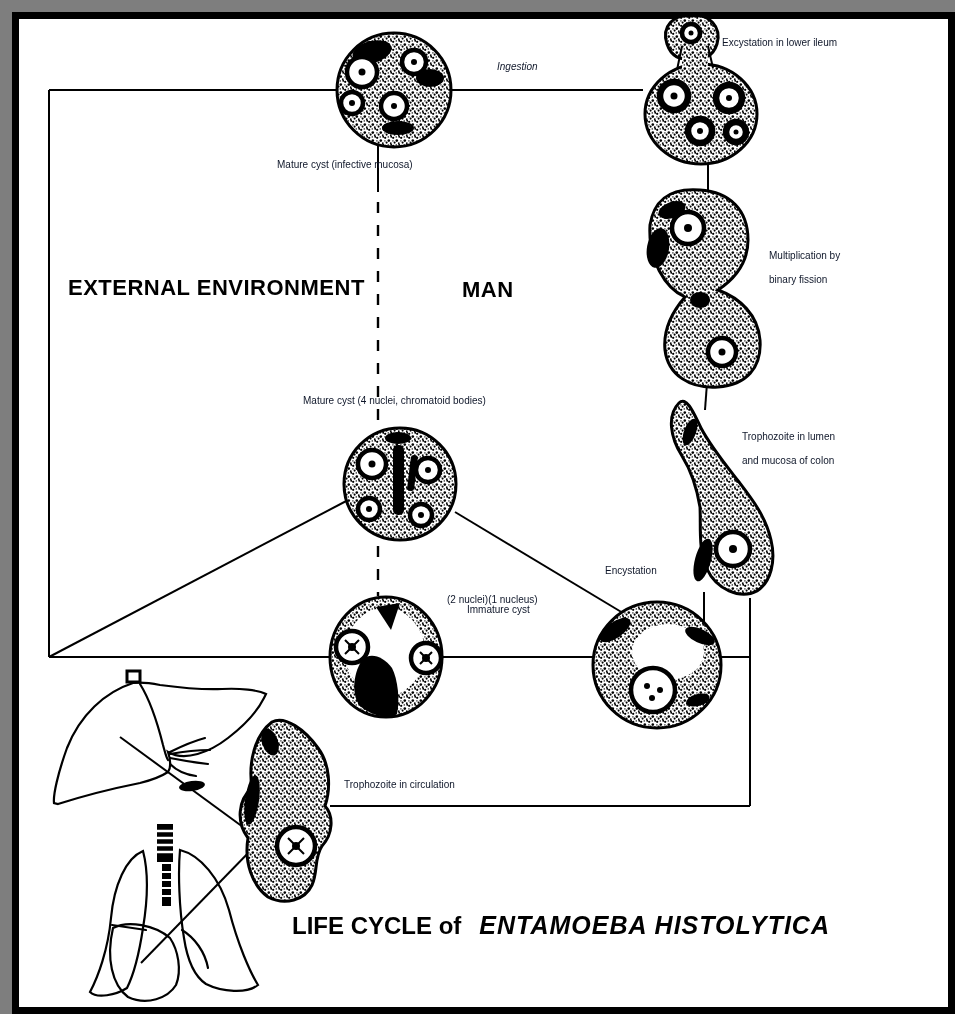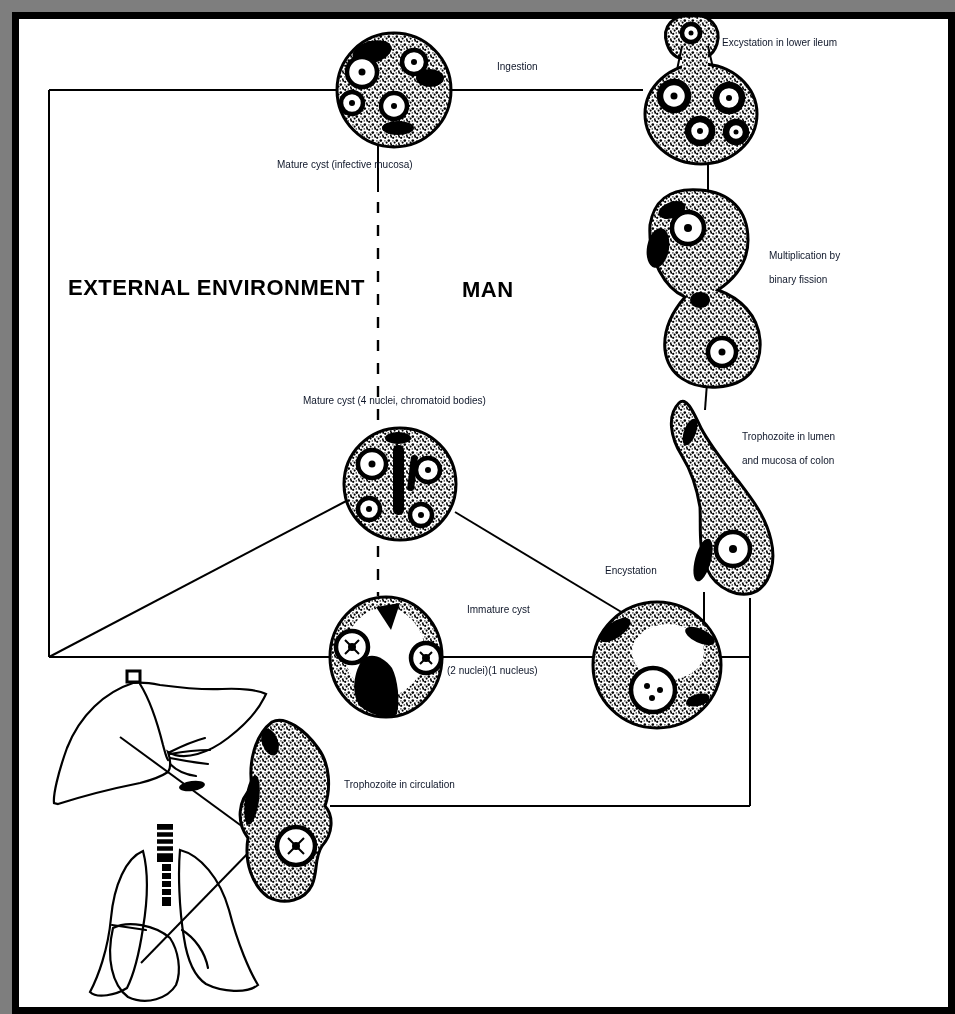--- a/index.html
+++ b/index.html
@@ -201,28 +201,31 @@
       <path class="organ" d="M112,925 L146,930"></path>
       <path class="organ" d="M113,928 C106,958 112,985 128,997 C147,1006 168,998 176,985
                             C182,970 178,950 170,938 C155,925 128,920 113,928 Z"></path>
       <path class="organ" d="M180,850 C200,855 220,878 229,910 C238,945 250,972 258,985
                             C247,994 222,992 206,984 C194,976 187,958 184,938
                             C179,908 178,872 180,850 Z"></path>
       <path class="organ" d="M182,930 C195,938 205,952 208,968"></path>
     </g>
   </svg>
 
-  <div class="lbl" style="left:497px;top:61px;">Ingestion</div>
+  <div class="lbl" style="left:497px;top:61px;font-style:italic;">Ingestion</div>
   <div class="lbl" style="left:722px;top:37px;">Excystation in lower ileum</div>
   <div class="lbl" style="left:277px;top:159px;">Mature cyst (infective mucosa)</div>
   <div class="hdr" style="left:68px;top:275px;">EXTERNAL ENVIRONMENT</div>
   <div class="hdr" style="left:462px;top:277px;">MAN</div>
   <div class="lbl" style="left:769px;top:250px;">Multiplication by</div>
   <div class="lbl" style="left:769px;top:274px;">binary fission</div>
   <div class="lbl" style="left:256px;top:395px;margin-left:47px;">Mature cyst (4 nuclei, chromatoid bodies)</div>
   <div class="lbl" style="left:742px;top:431px;">Trophozoite in lumen</div>
   <div class="lbl" style="left:742px;top:455px;">and mucosa of colon</div>
   <div class="lbl" style="left:605px;top:565px;">Encystation</div>
   <div class="lbl" style="left:467px;top:604px;">Immature cyst</div>
-  <div class="lbl" style="left:447px;top:665px;text-align:center;">(2 nuclei)(1 nucleus)</div>
+  <div class="lbl" style="left:447px;top:594px;text-align:center;">(2 nuclei)(1 nucleus)</div>
   <div class="lbl" style="left:344px;top:779px;">Trophozoite in circulation</div>
 
+  <div class="title-line">
+    <span class="title-prefix">LIFE CYCLE of</span><span class="title-species">ENTAMOEBA HISTOLYTICA</span>
+  </div>
 </div>
 
 </body></html>

